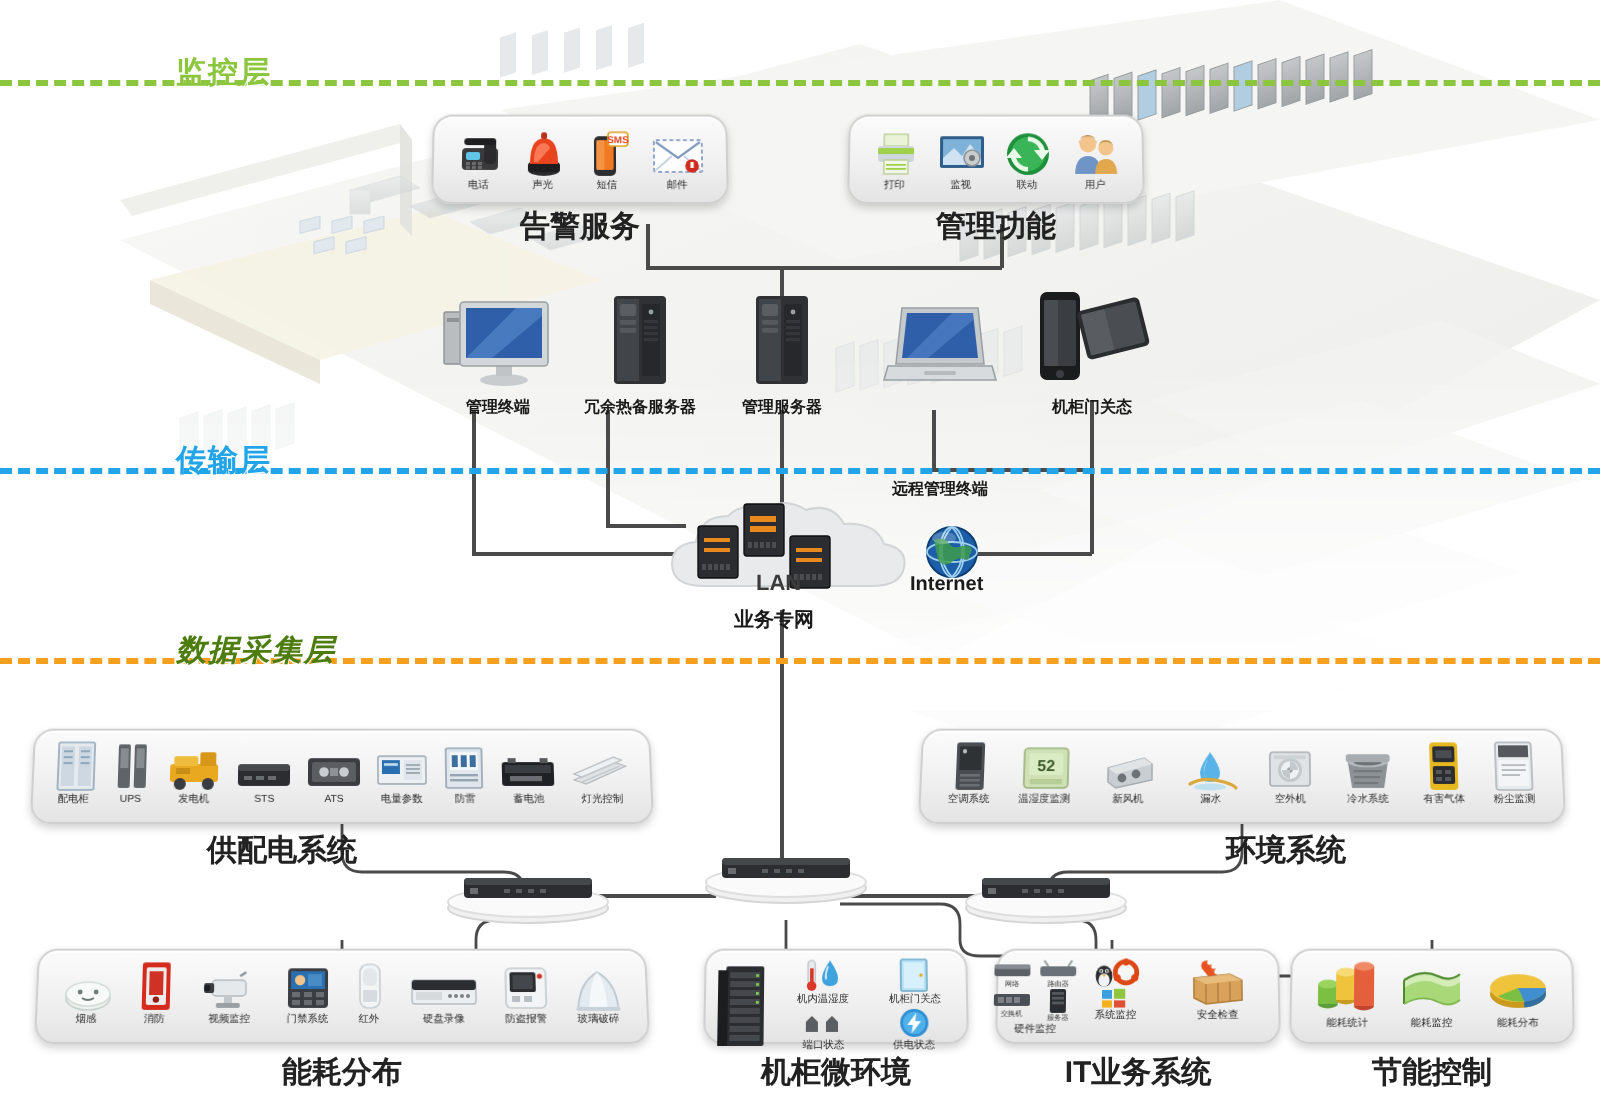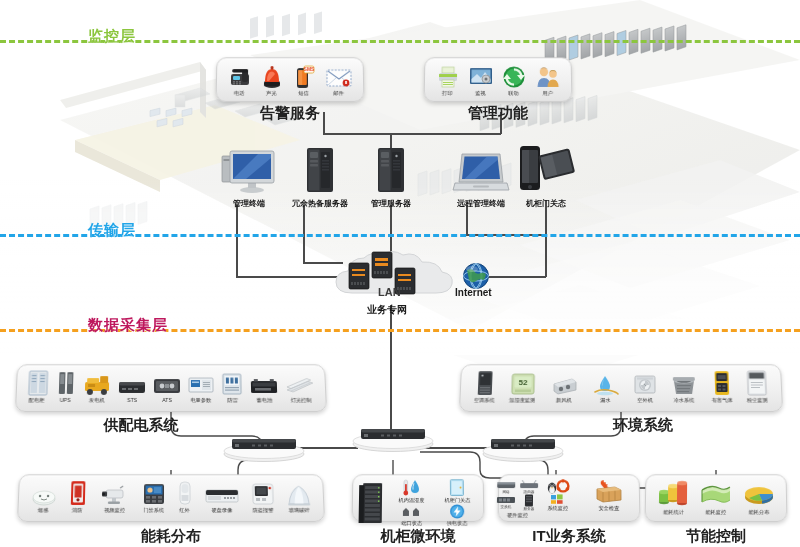--- a/index.html
+++ b/index.html
@@ -11,21 +11,21 @@
   .bg-layer{position:absolute;left:0;top:0;width:800px;height:547px;z-index:0;pointer-events:none;}
 
   
   .layer-sep{position:absolute;height:0;border-top:3px dashed #8cc63e;z-index:6;}
   .layer-sep.blue{border-top-color:#22a5e8;}
   .layer-sep.orange{border-top-color:#f5a01e;}
   .layer-title{position:absolute;z-index:7;font-weight:bold;font-size:15px;
        color:#8cc63e;letter-spacing:1px;white-space:nowrap;
        text-shadow:0 1px 0 rgba(255,255,255,.9);}
   .layer-title.blue{color:#22a5e8;}
-  .layer-title.orange{color:#be185d;}
+  .layer-title.orange{color:#4d7c0f;font-style:italic;}
 
   
   .wire{position:absolute;background:#4a4a4a;z-index:4;}
   .wire.h{height:1.5px;}
   .wire.v{width:1.5px;}
 
   
   .panel{position:absolute;z-index:8;
       background:linear-gradient(180deg,#fbfbfb 0%,#f0f0f0 55%,#e4e4e4 100%);
       border:1px solid #cfcfcf;border-radius:10px;
@@ -374,21 +374,21 @@
       <g fill="#33363a">
           <rect x="23" y="14" width="7" height="1.6"></rect>
           <rect x="23" y="17" width="7" height="1.6"></rect>
       <rect x="23" y="20" width="7" height="1.6"></rect>
           <rect x="23" y="23" width="7" height="1.6"></rect>
         </g>
     </svg>
     <div class="cap">管理服务器</div>
   </div>
 
-  <div class="dev" style="left:448px;top:150px;width:66px;">
+  <div class="dev" style="left:437px;top:150px;width:66px;gap:41px;">
     <svg width="60" height="46" viewBox="0 0 60 46">
       <path d="M11 4 L49 4 L52 32 L8 32 Z" fill="#c6cacd" stroke="#9aa0a4" stroke-width="0.8"></path>
       <path d="M13.5 6.5 L46.5 6.5 L49 29 L11 29 Z" fill="#2f5fa8"></path>
       <path d="M13.5 29 L36 6.5 L46.5 6.5 L46.5 10 L24 29 Z" fill="#5d8fd4" opacity="0.5"></path>
       <path d="M4 33 L56 33 L58 40 L2 40 Z" fill="#d7dbde" stroke="#9aa0a4" stroke-width="0.8"></path>
       <rect x="22" y="35.5" width="16" height="2" rx="1" fill="#b6babd"></rect>
     </svg>
     <div class="cap">远程管理终端</div>
   </div>
 

